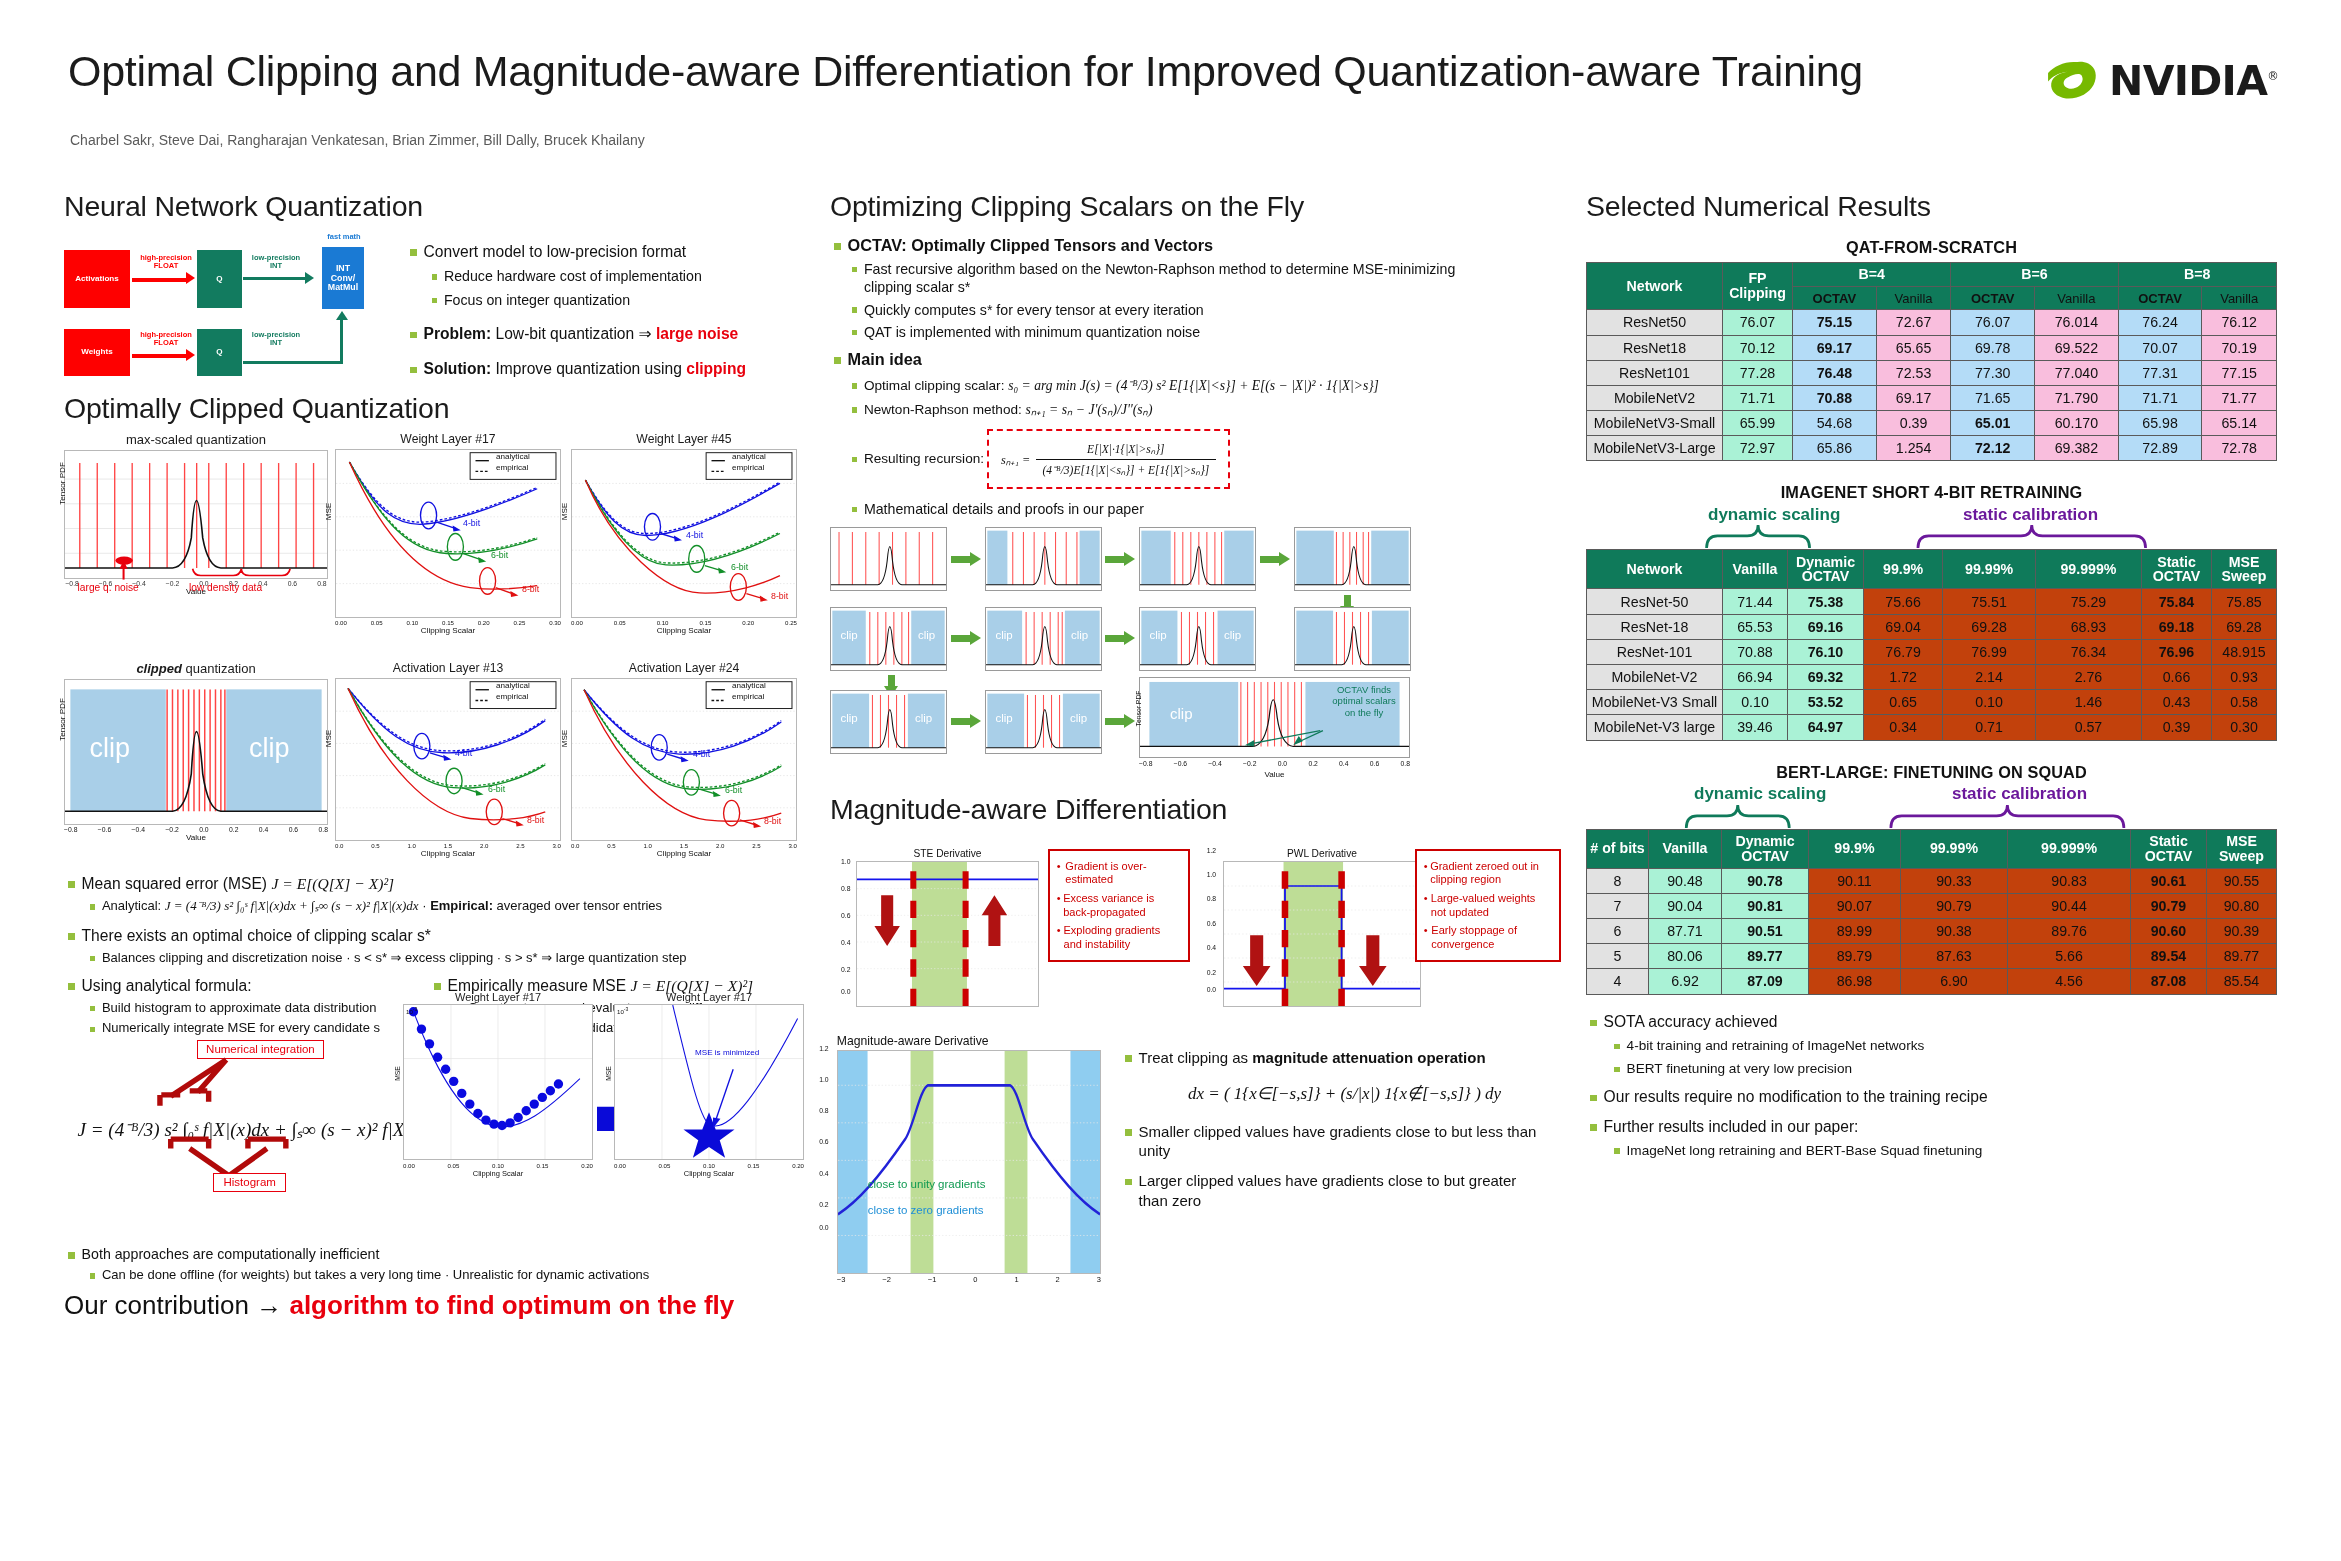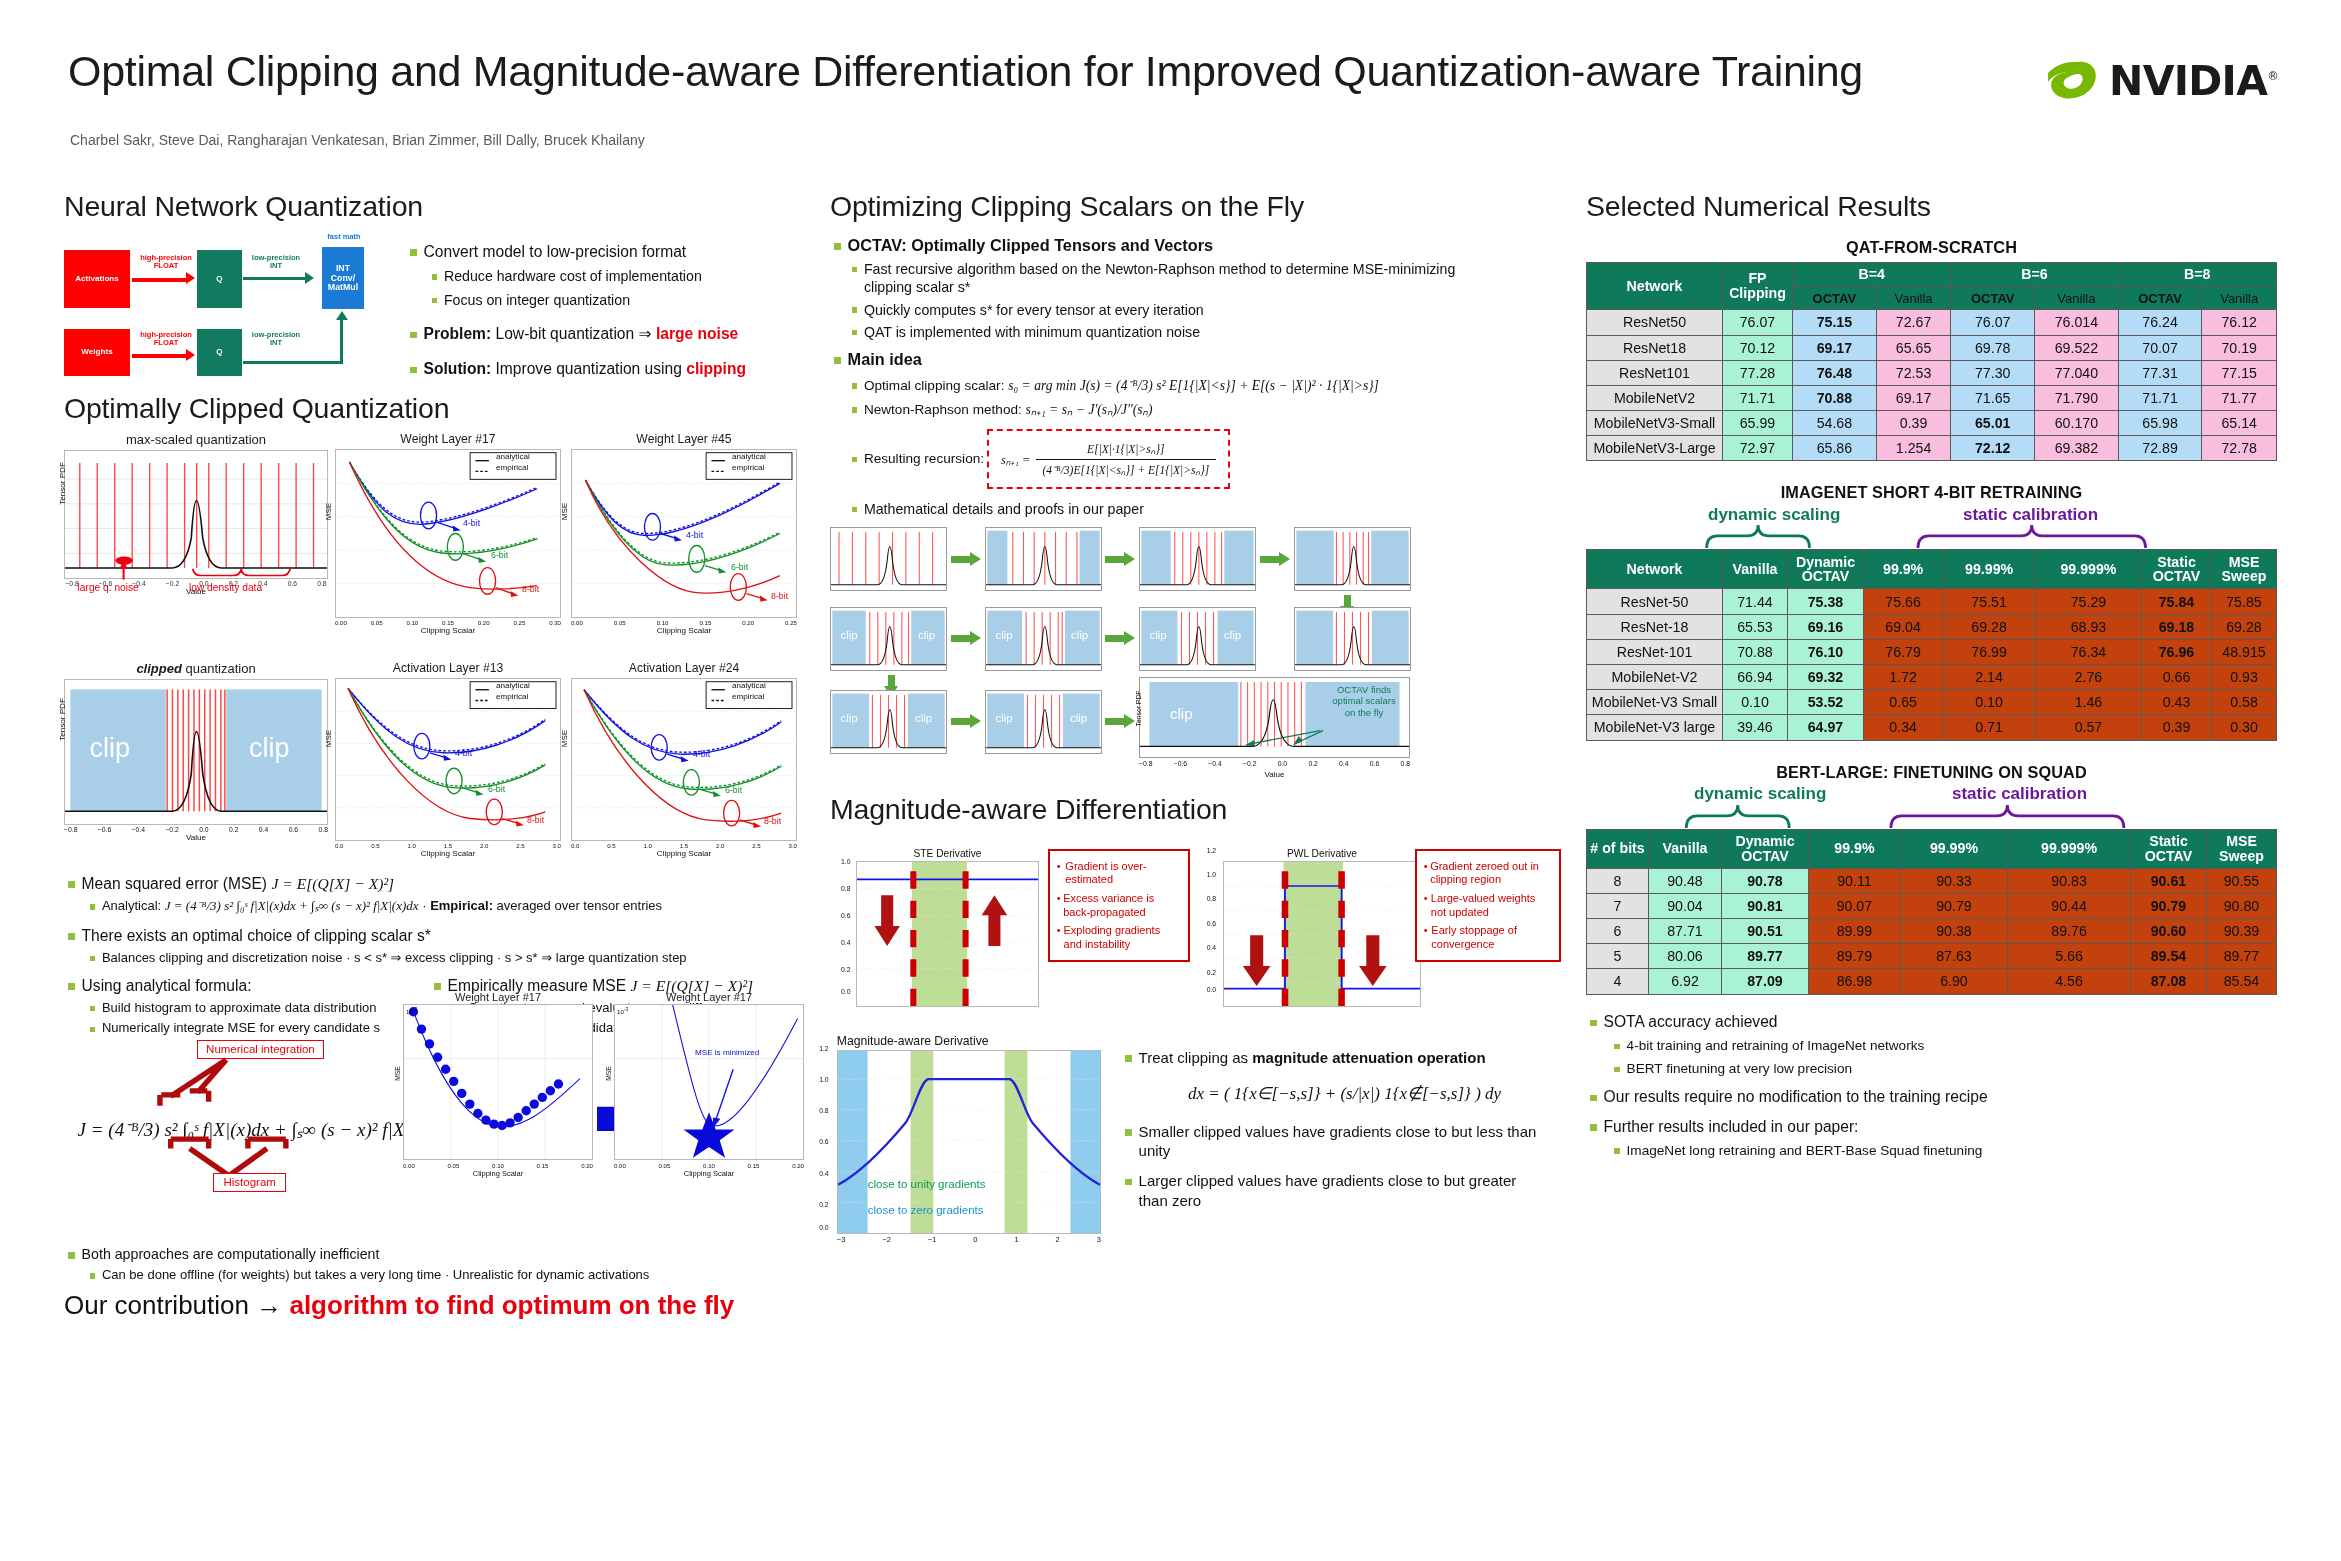--- a/index.html
+++ b/index.html
@@ -897,21 +897,21 @@
       <div style="display:flex; color:#cc0000; font-size:11px; line-height:1.25;">
           <span style="width:9.5px;">•</span>
           <span>Early stoppage of convergence</span>
         </div>
     </div>
   </div>
 
   <div style="position:relative; height:224px; margin-top:4.1px;">
     <div style="position:absolute; left:6.8px; top:0; width:264px;">
       <div style="font-size:12.2px;">Magnitude-aware Derivative</div>
-      <div class="plotbox" style="height:184px; margin-top:1.4px;">
+      <div class="plotbox" style="height:224px; margin-top:1.4px;">
         <svg width="100%" height="100%" viewBox="0 0 390 272" preserveAspectRatio="none">
           <rect x="0" y="0" width="44" height="272" fill="#8fcdf0"></rect>
           <rect x="346" y="0" width="44" height="272" fill="#8fcdf0"></rect>
           <rect x="108" y="0" width="34" height="272" fill="#bedd96"></rect>
           <rect x="248" y="0" width="34" height="272" fill="#bedd96"></rect>
           <g stroke="#e8e8e8" stroke-dasharray="2 3">
               <line x1="0" y1="42" x2="390" y2="42"></line>
               <line x1="0" y1="88" x2="390" y2="88"></line>
               <line x1="0" y1="134" x2="390" y2="134"></line>
               <line x1="0" y1="180" x2="390" y2="180"></line>

